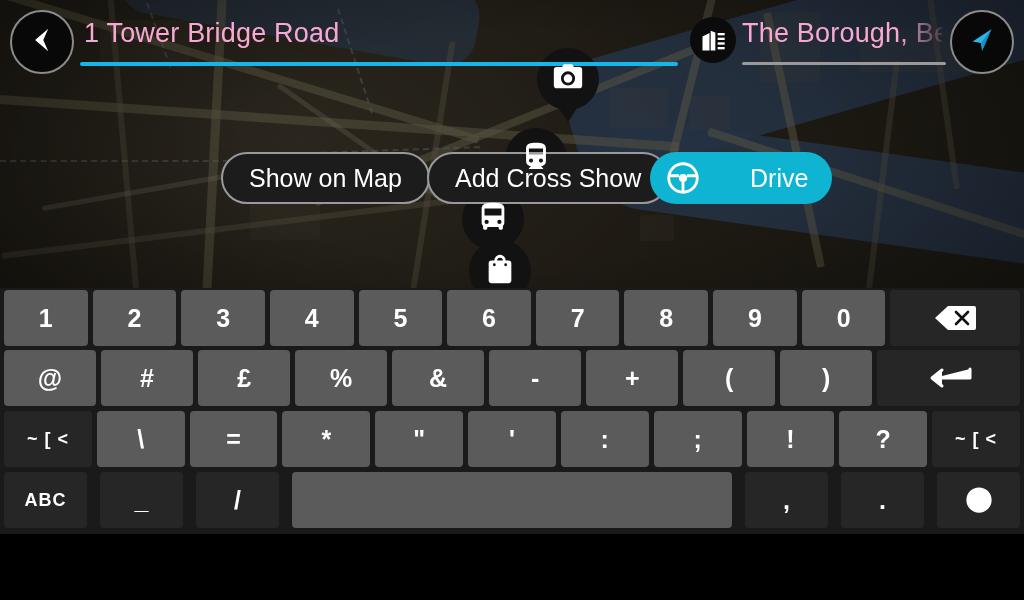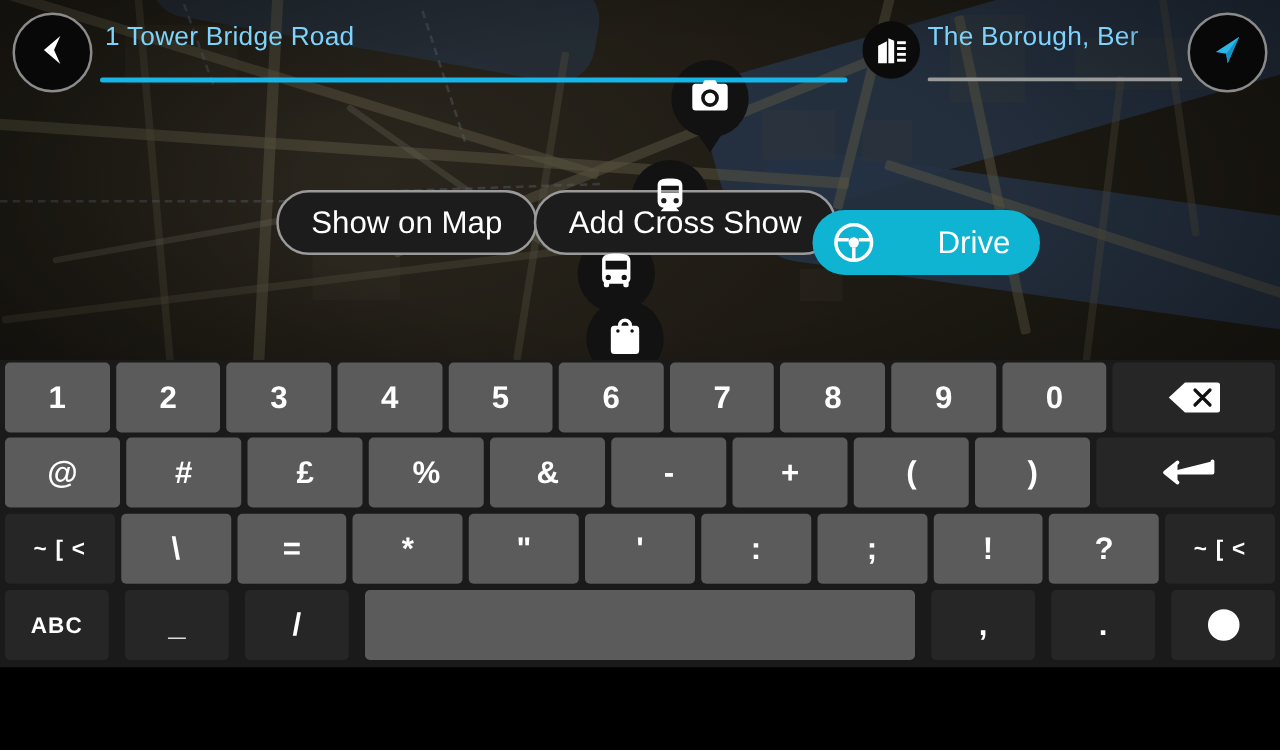--- a/index.html
+++ b/index.html
@@ -31,21 +31,21 @@
        border-top:20px solid #121212;}
   .pin svg{width:34px;height:34px;fill:#fff;position:relative;z-index:2;}
 
   
   .topbar{position:absolute;left:0;top:0;width:1024px;height:80px;}
   .circ-btn{position:absolute;width:60px;height:60px;border-radius:50%;
      background:#080808;border:2px solid #8b8b8b;display:flex;align-items:center;justify-content:center;}
   #back-btn{left:10px;top:10px;}
   #nav-btn{right:10px;top:10px;}
   .field{position:absolute;}
-  .field .txt{position:absolute;color:#7dd3fc;font-size:21px;letter-spacing:.2px;
+  .field .txt{position:absolute;color:#f9a8d4;font-size:27px;letter-spacing:.2px;
      white-space:nowrap;overflow:hidden;}
   .underline{position:absolute;height:4px;border-radius:2px;}
 
   .city-icon{position:absolute;width:46px;height:46px;border-radius:50%;background:#0b0b0b;
      display:flex;align-items:center;justify-content:center;}
 
   
   .pill{position:absolute;height:52px;border-radius:26px;display:flex;align-items:center;
      justify-content:center;color:#fff;font-size:25px;box-sizing:border-box;}
   .pill-dark{background:#1c1c1c;border:2px solid #9a9a9a;padding:0 26px;}
@@ -183,21 +183,21 @@
   </div>
 
   <div class="pill pill-dark" style="left:221px;top:152px;">
     <span>Show on Map</span>
   </div>
 
   <div class="pill pill-dark" style="left:427px;top:152px;">
     <span>Add Cross Show</span>
   </div>
 
-  <div class="pill pill-drive" style="left:650px;top:168px;gap:48px;">
+  <div class="pill pill-drive" style="left:650px;top:152px;gap:48px;">
     <span style="display:flex;">
       <svg width="38" height="38" viewBox="0 0 24 24" fill="none" stroke="#fff" stroke-width="1.8">
         <circle cx="12" cy="12" r="9"></circle>
           <circle cx="12" cy="12" r="2.6" fill="#fff" stroke="none"></circle>
         <path d="M3.3 10.6h6.2M14.5 10.6h6.2M12 14.6V21"></path>
       </svg>
     </span>
     <span>Drive</span>
   </div>
 

